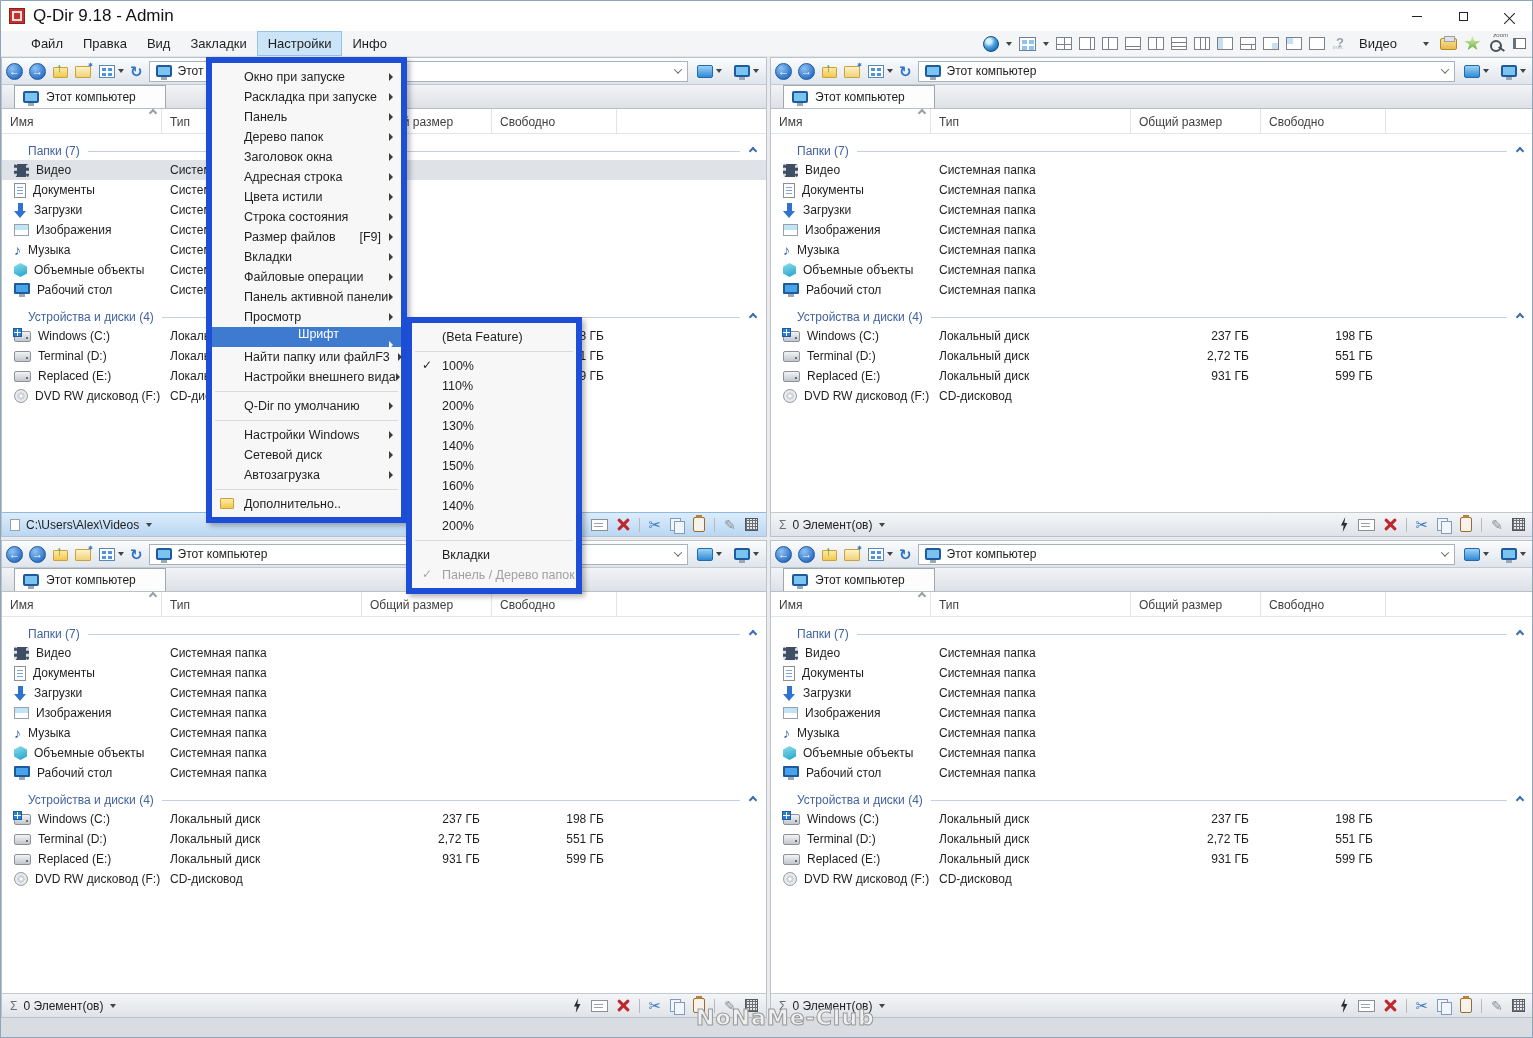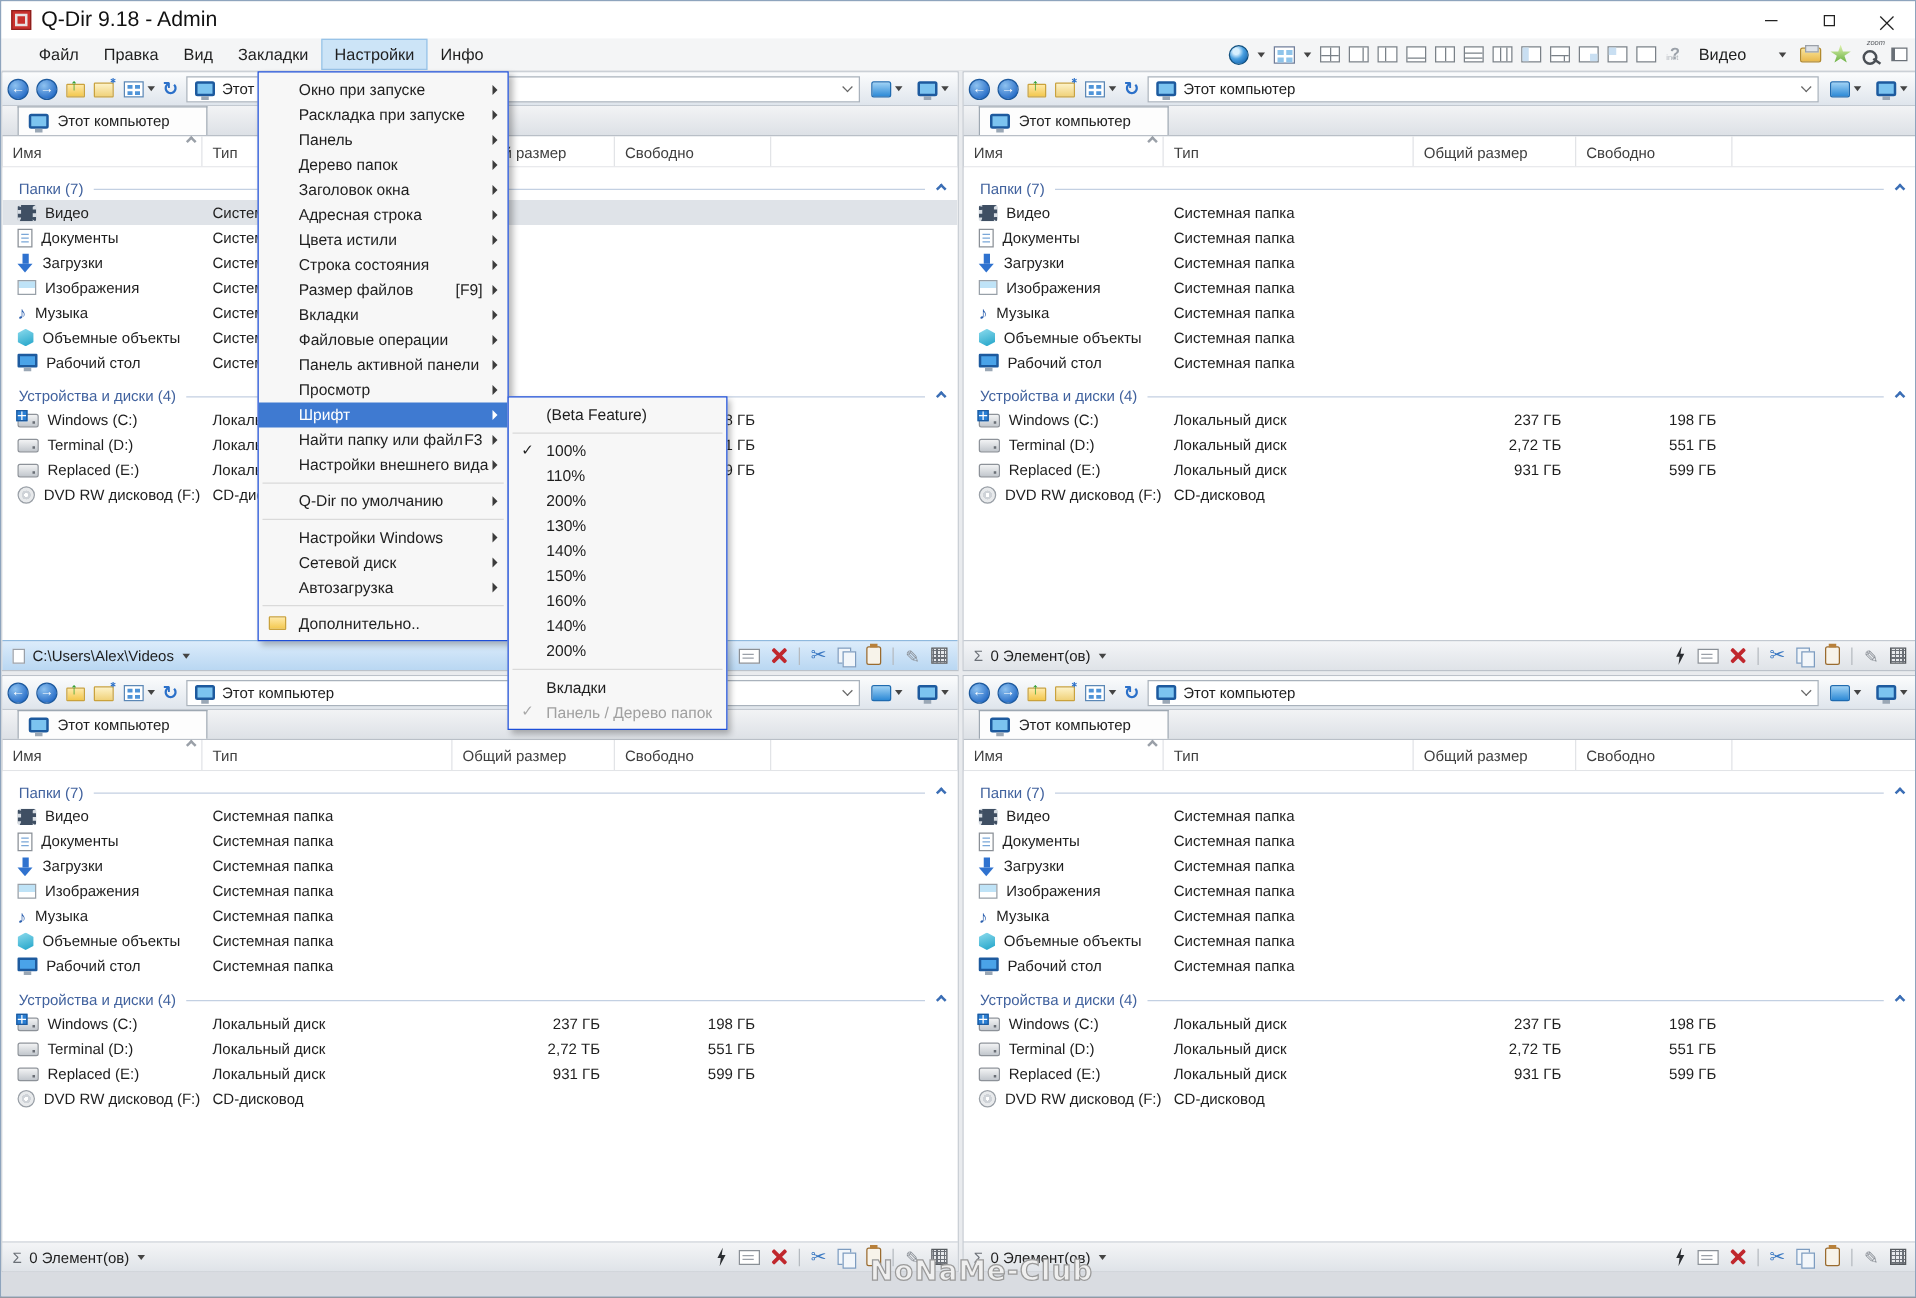--- a/index.html
+++ b/index.html
@@ -70,21 +70,21 @@
   .pbtn .bluebox{ width:16px; height:13px; background:linear-gradient(#9fd2f5,#2e8ad6); border:1px solid #1f6bb0; border-radius:2px; }
   .pc-ic{ position:relative; width:16px; height:12px; background:#7cc4f0; border:2px solid #1d5a9e; border-radius:2px; }
   .pc-ic::after{ content:""; position:absolute; left:3px; bottom:-5px; width:6px; height:3px; background:#9aa7b5; }
   .ptabs{ height:24px; flex:0 0 24px; background:linear-gradient(#f2f3f5,#dde1e6); border-bottom:1px solid #b9bfc7; display:flex; align-items:flex-end; padding-left:12px; }
   .tab{ height:23px; min-width:152px; background:#fdfdfd; border:1px solid #9ea8b2; border-bottom:none; display:flex; align-items:center; gap:7px; padding:0 12px 0 8px; font-size:12px; }
   .phead{ height:25px; flex:0 0 25px; display:flex; border-bottom:1px solid #e2e4e7; color:#3f3f3f; position:relative; }
   .hcol{ padding:6px 0 0 8px; border-right:1px solid #e2e4e7; }
   .h-name{ width:160px; } .h-type{ width:200px; } .h-total{ width:130px; } .h-free{ width:125px; } .h-rest{ flex:1; border-right:none; }
   .sortcaret{ position:absolute; left:148px; top:1px; width:6px; height:6px; border-left:2px solid #9aa0a8; border-top:2px solid #9aa0a8; transform:rotate(45deg); }
   .pcontent{ flex:1; overflow:hidden; padding-top:6px; position:relative; background:#fff; }
-  .group{ height:18px; display:flex; align-items:center; padding-left:13px; color:#41629e; margin-top:2px; }
+  .group{ height:18px; display:flex; align-items:center; padding-left:26px; color:#41629e; margin-top:2px; }
   .group .gline{ flex:1; height:1px; background:#c3d0e2; margin:0 10px 0 8px; }
   .group .garr{ width:6px; height:6px; border-left:2px solid #3b6eb5; border-top:2px solid #3b6eb5; transform:rotate(45deg); margin-right:10px; }
   .frow{ height:20px; display:flex; align-items:center; }
   .frow.selected{ background:#dfe3e8; }
   .c-name{ width:160px; display:flex; align-items:center; gap:7px; padding-left:12px; }
   .c-type{ width:200px; padding-left:8px; }
   .c-total{ width:130px; text-align:right; padding-right:12px; }
   .c-free{ width:125px; text-align:right; padding-right:13px; }
   .pstatus{ height:24px; flex:0 0 24px; background:linear-gradient(#f4f5f7,#dfe3e8); border-top:1px solid #c3c9d1; display:flex; align-items:center; padding:0 8px; font-size:12px; }
   .pstatus.active{ background:linear-gradient(#dcecfb,#b9d7f2); border-top:1px solid #8fb9de; }
@@ -123,29 +123,29 @@
   .i-desk{ position:relative; width:16px; height:11px; background:#4aa3e8; border:2px solid #1d5a9e; border-radius:1px; margin-bottom:3px; }
   .i-desk::after{ content:""; position:absolute; left:3px; bottom:-5px; width:6px; height:3px; background:#9aa7b5; }
   .i-drive{ width:17px; height:11px; background:linear-gradient(#f2f3f4,#c2c7cd); border:1px solid #8d9299; border-radius:2px; position:relative; }
   .i-drive::after{ content:""; position:absolute; right:2px; bottom:2px; width:2px; height:2px; background:#6a6f76; }
   .i-drive.win::before{ content:""; position:absolute; left:-2px; top:-4px; width:7px; height:7px;
     background-image:linear-gradient(#fff,#fff),linear-gradient(#fff,#fff); background-color:#2a7fd4;
     background-size:7px 1px,1px 7px; background-position:0 3px,3px 0; background-repeat:no-repeat; border:1px solid #1d5a9e; }
   .i-dvd{ width:14px; height:14px; border-radius:50%; border:1px solid #9aa0a7;
     background:radial-gradient(circle,#ffffff 0 18%, #cfd3d8 19% 42%, #e8eaec 43% 70%, #b9bec5 71%); }
   
-  .menu{ position:absolute; background:#f7f7f7; border:1px solid #1d4ed8; box-shadow:3px 3px 5px rgba(0,0,0,.28); z-index:100; padding:4px 0 3px 0; }
+  .menu{ position:absolute; background:#f7f7f7; border:6px solid #1d4ed8; box-shadow:3px 3px 5px rgba(0,0,0,.28); z-index:100; padding:4px 0 3px 0; }
   #settings-menu{ left:205px; top:56px; width:201px; }
   #font-submenu{ left:405px; top:316px; width:176px; }
   .mitem{ height:20px; display:flex; align-items:center; padding:0 8px 0 32px; position:relative; font-size:12.5px; }
   .mitem .lbl{ white-space:nowrap; }
   .mitem .sc{ margin-left:auto; padding-right:8px; }
   .mitem .arr{ width:0; height:0; border-top:4px solid transparent; border-bottom:4px solid transparent; border-left:4px solid #3c3c3c; margin-left:auto; }
   .mitem .sc + .arr{ margin-left:0; }
-  .mitem.hl{ background:#3f7ad1; color:#fff; }
+  .mitem.hl{ background:#3f7ad1; color:#fff;flex-direction:column; }
   .mitem.hl .arr{ border-left-color:#fff; }
   .mitem.disabled{ color:#a0a0a0; }
   .msep{ height:1px; background:#dadada; margin:4px 3px; }
   .mcheck{ position:absolute; left:10px; top:2px; font-size:12px; color:#222; }
   .mitem.disabled .mcheck{ color:#a8a8a8; }
   .mfolder{ position:absolute; left:8px; top:4px; width:14px; height:11px; background:linear-gradient(#ffe9a6,#f3c84f); border:1px solid #caa23c; border-radius:1px; }
   .smitem{ padding-left:30px; }
   
   .bottomstrip{ position:absolute; left:0; top:1017px; width:1533px; height:21px; background:#d9dce1; }
   .watermark{ position:absolute; left:695px; top:1004px; z-index:60; font-family:"DejaVu Sans",sans-serif;

